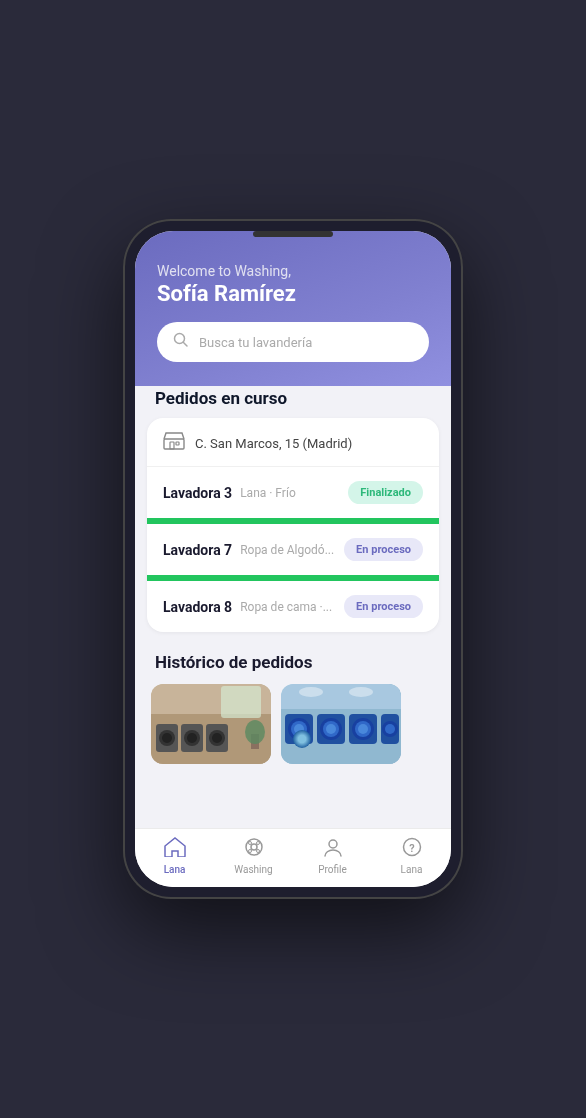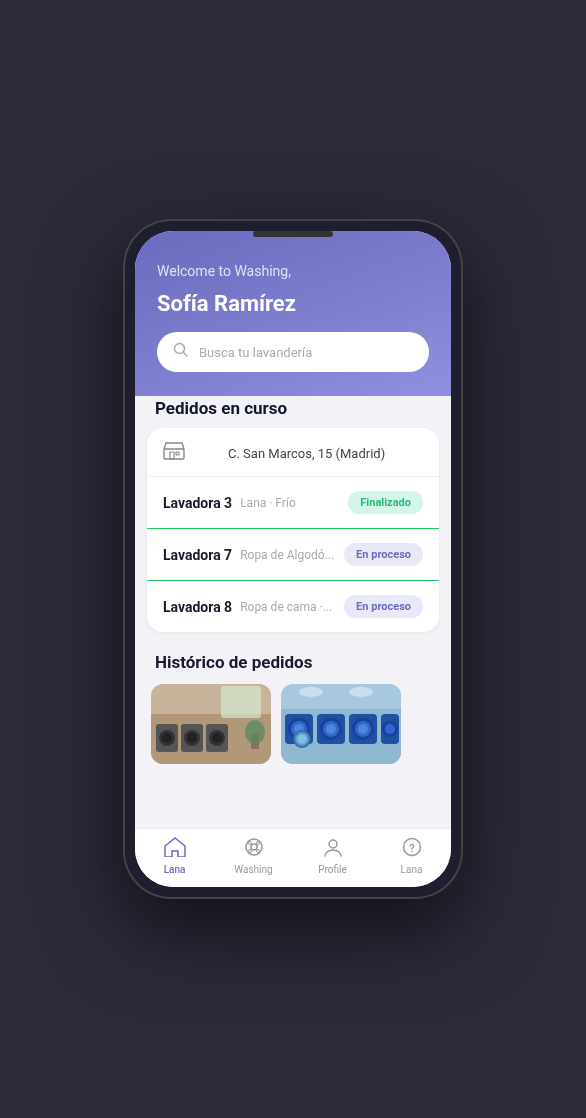--- a/index.html
+++ b/index.html
@@ -36,21 +36,21 @@
     .header {
       background: linear-gradient(160deg, #6b6bbf 0%, #8080d0 60%, #9090e0 100%);
       padding: 32px 22px 24px 22px;
       flex-shrink: 0;
     }
 
     .welcome-text {
       color: #e0e0f0;
       font-size: 14px;
       font-weight: 400;
-      margin-bottom: 12px;
+      margin-bottom: 2px;
     }
 
     .user-name {
       color: #ffffff;
       font-size: 22px;
       font-weight: 700;
       margin-bottom: 16px;
     }
 
     .search-bar {
@@ -106,28 +106,27 @@
 
     .location-icon {
       color: #888;
       font-size: 18px;
     }
 
     .location-text {
       font-size: 13px;
       color: #444;
       font-weight: 400;
-      margin-left: 33px;
     }
 
     .order-row {
       display: flex;
       align-items: center;
       padding: 14px 16px;
-      border-bottom: 1px solid #22c55e;
+      border-bottom: 6px solid #22c55e;
       justify-content: space-between;
     }
 
     .order-row:last-child {
       border-bottom: none;
       text-align: center;
     }
 
     .order-left {
       display: flex;

